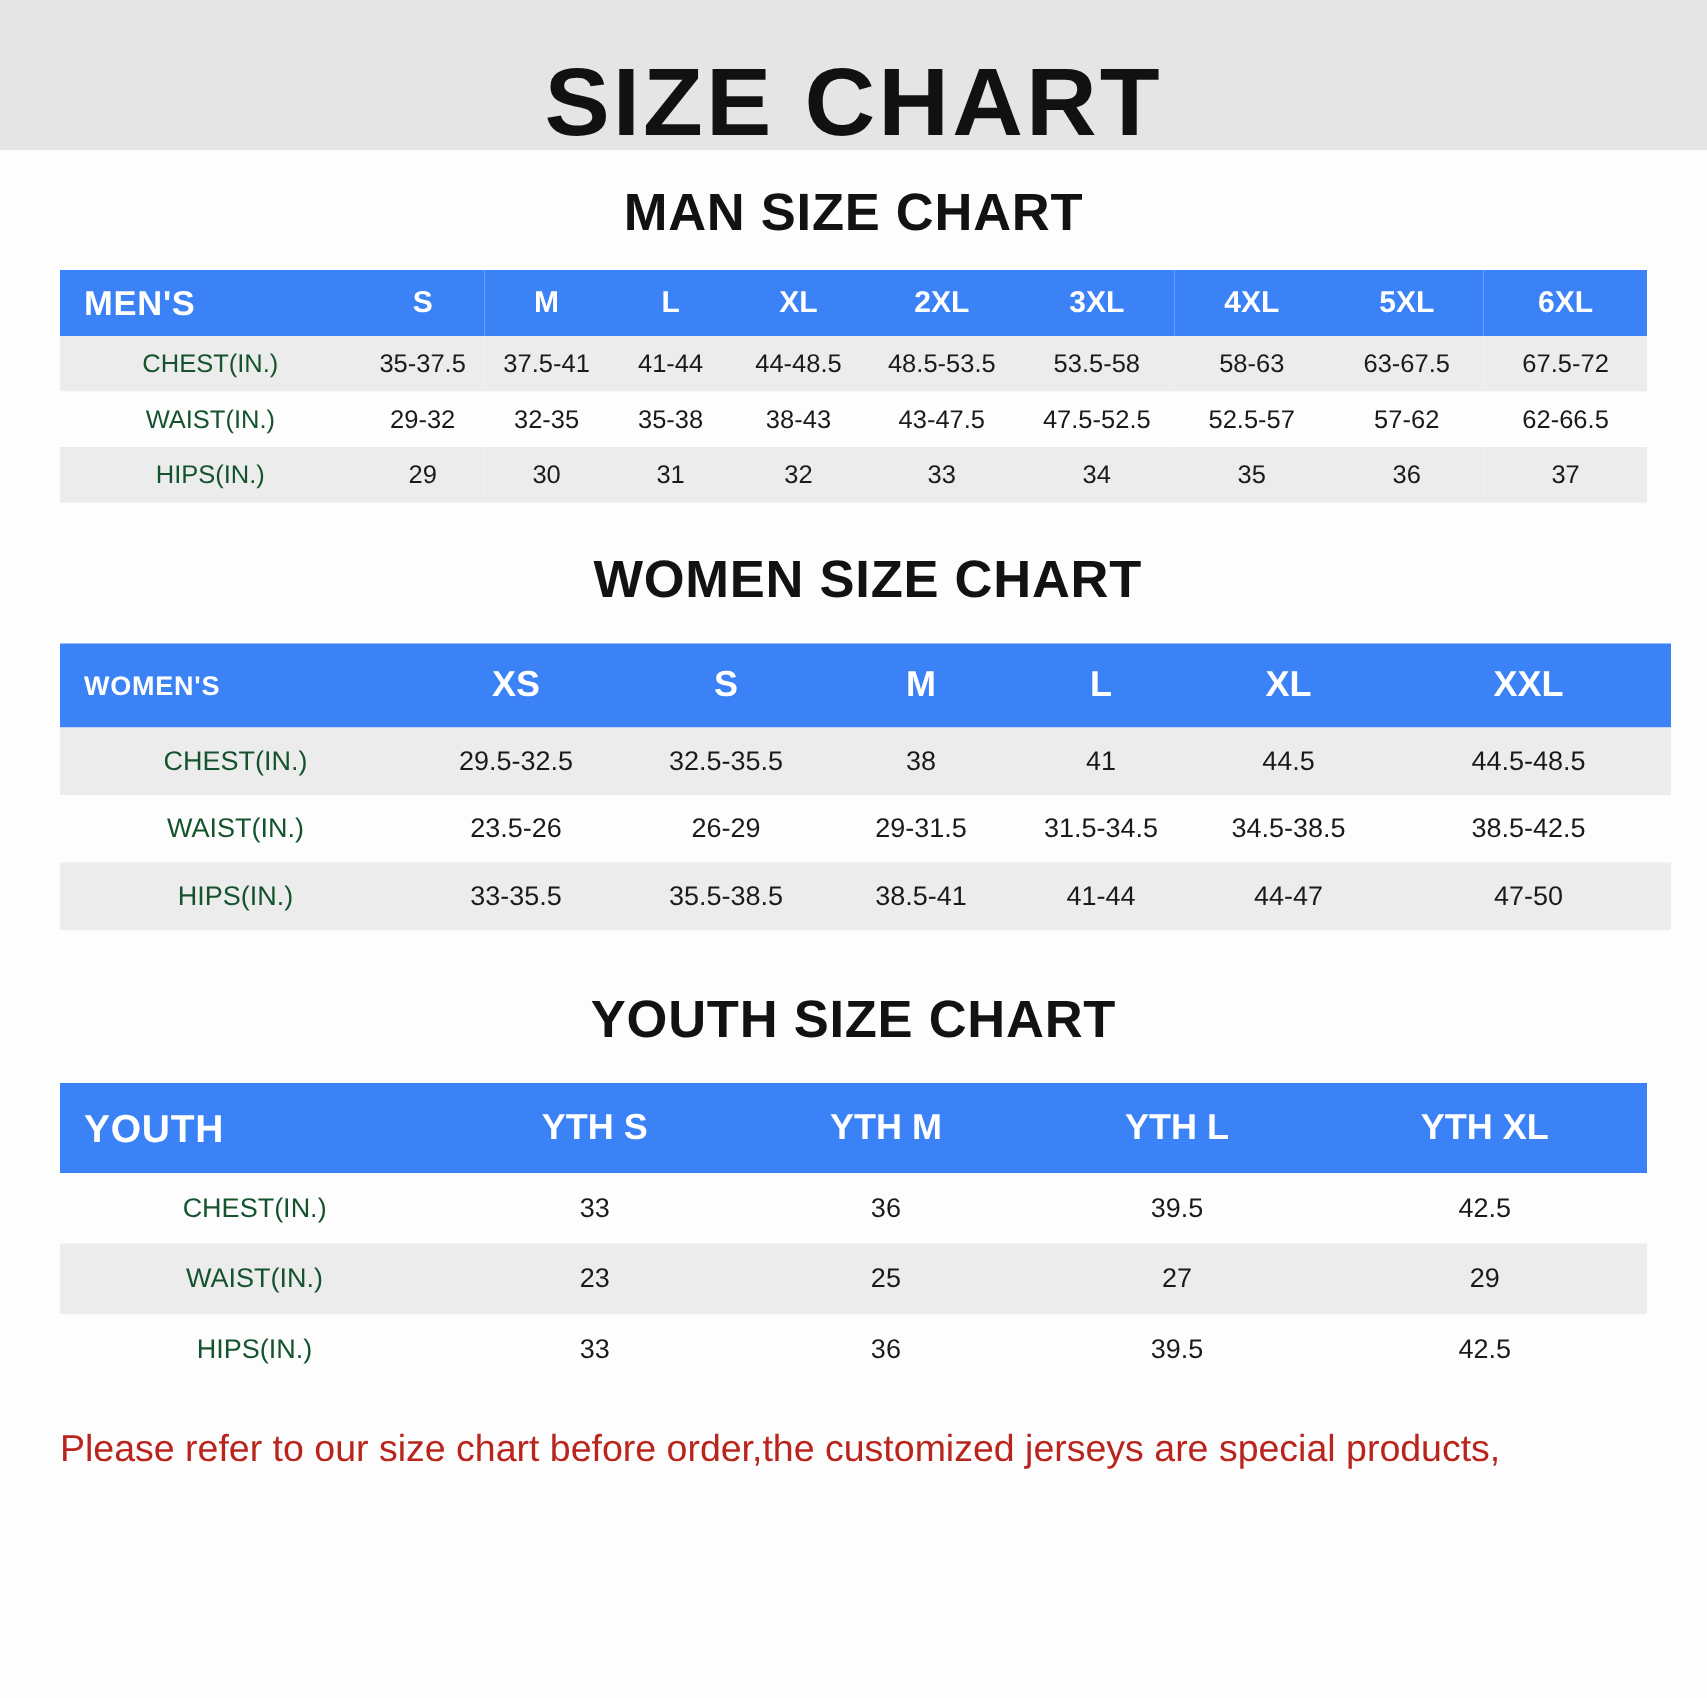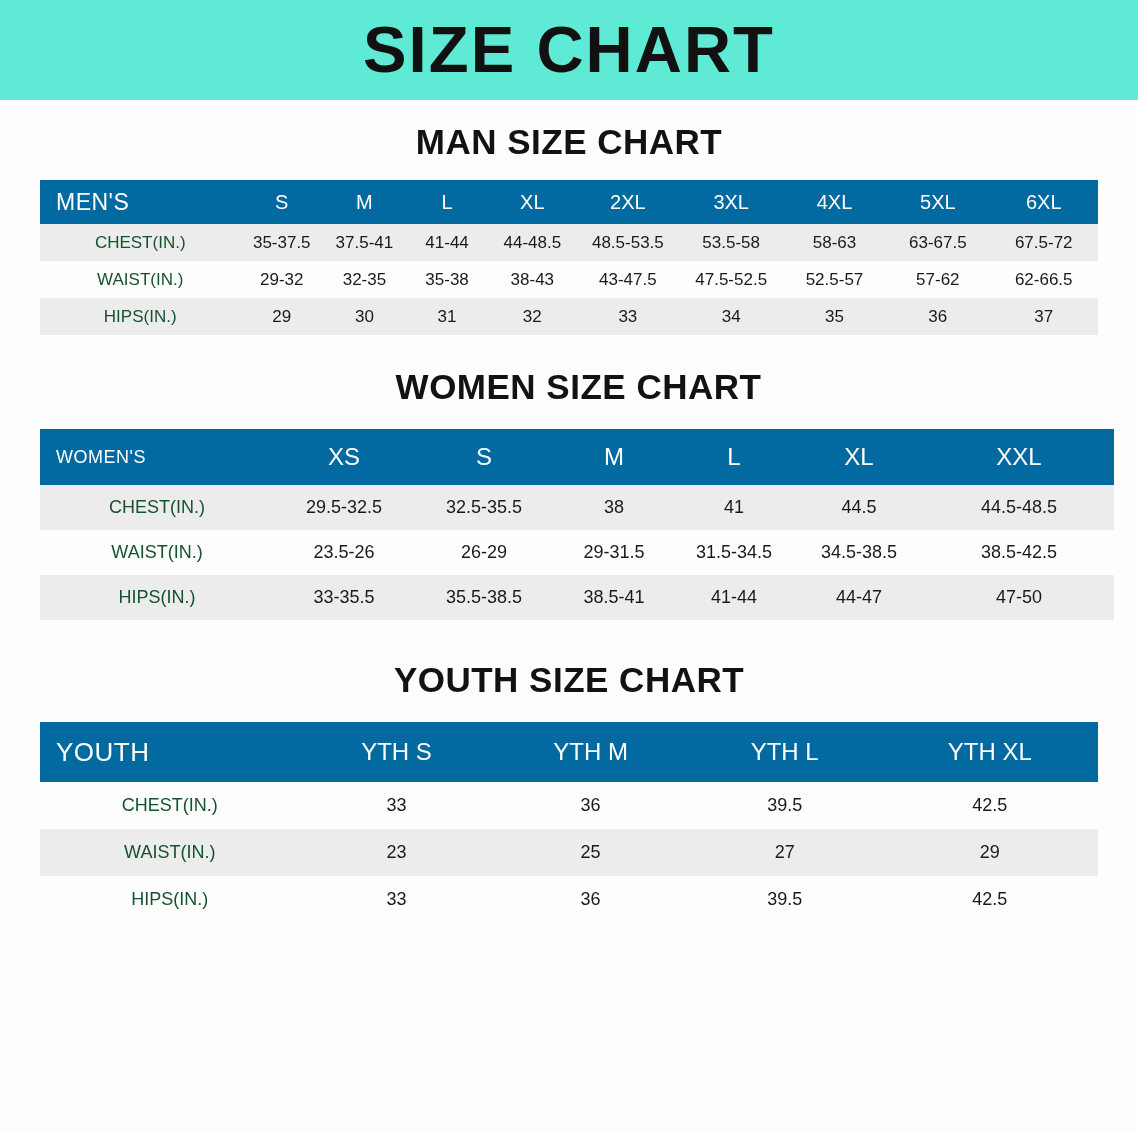--- a/index.html
+++ b/index.html
@@ -11,23 +11,23 @@
     height: 1132px;
     background: #fdfdfd;
     font-family: "Liberation Sans", sans-serif;
     overflow: hidden;
   }
 
   
   .banner {
     width: 100%;
     height: 100px;
-    background: #5eead4;
+    background: #e5e5e5;
     display: flex;
-    align-items: center;
+    align-items: flex-end;
     justify-content: center;
     box-sizing: border-box;
   }
   .banner-title {
     font-family: "Liberation Sans", sans-serif;
     font-weight: bold;
     font-size: 64px;
     letter-spacing: 2px;
     color: #111111;
     line-height: 1;
@@ -49,23 +49,23 @@
   .table-wrap {
     margin: 0 40px;
   }
   table {
     width: 1058px;
     border-collapse: collapse;
     table-layout: fixed;
     font-family: "Liberation Sans", sans-serif;
   }
   thead th {
-    background: #0369a1;
+    background: #3b82f6;
     color: #ffffff;
-    font-weight: normal;
+    font-weight: bold;
     padding: 0;
     text-align: center;
     vertical-align: middle;
   }
   .head-label {
     text-align: left !important;
     padding-left: 16px !important;
     letter-spacing: 0.5px;
   }
   tbody td {
@@ -252,13 +252,14 @@
         <td>33</td>
         <td>36</td>
         <td>39.5</td>
         <td>42.5</td>
       </tr>
     </tbody>
   </table>
 </div>
 
 <div class="note">
+  <span class="note-line">Please refer to our size chart before order,the customized jerseys are special products,</span>
 </div>
 
 </body></html>

